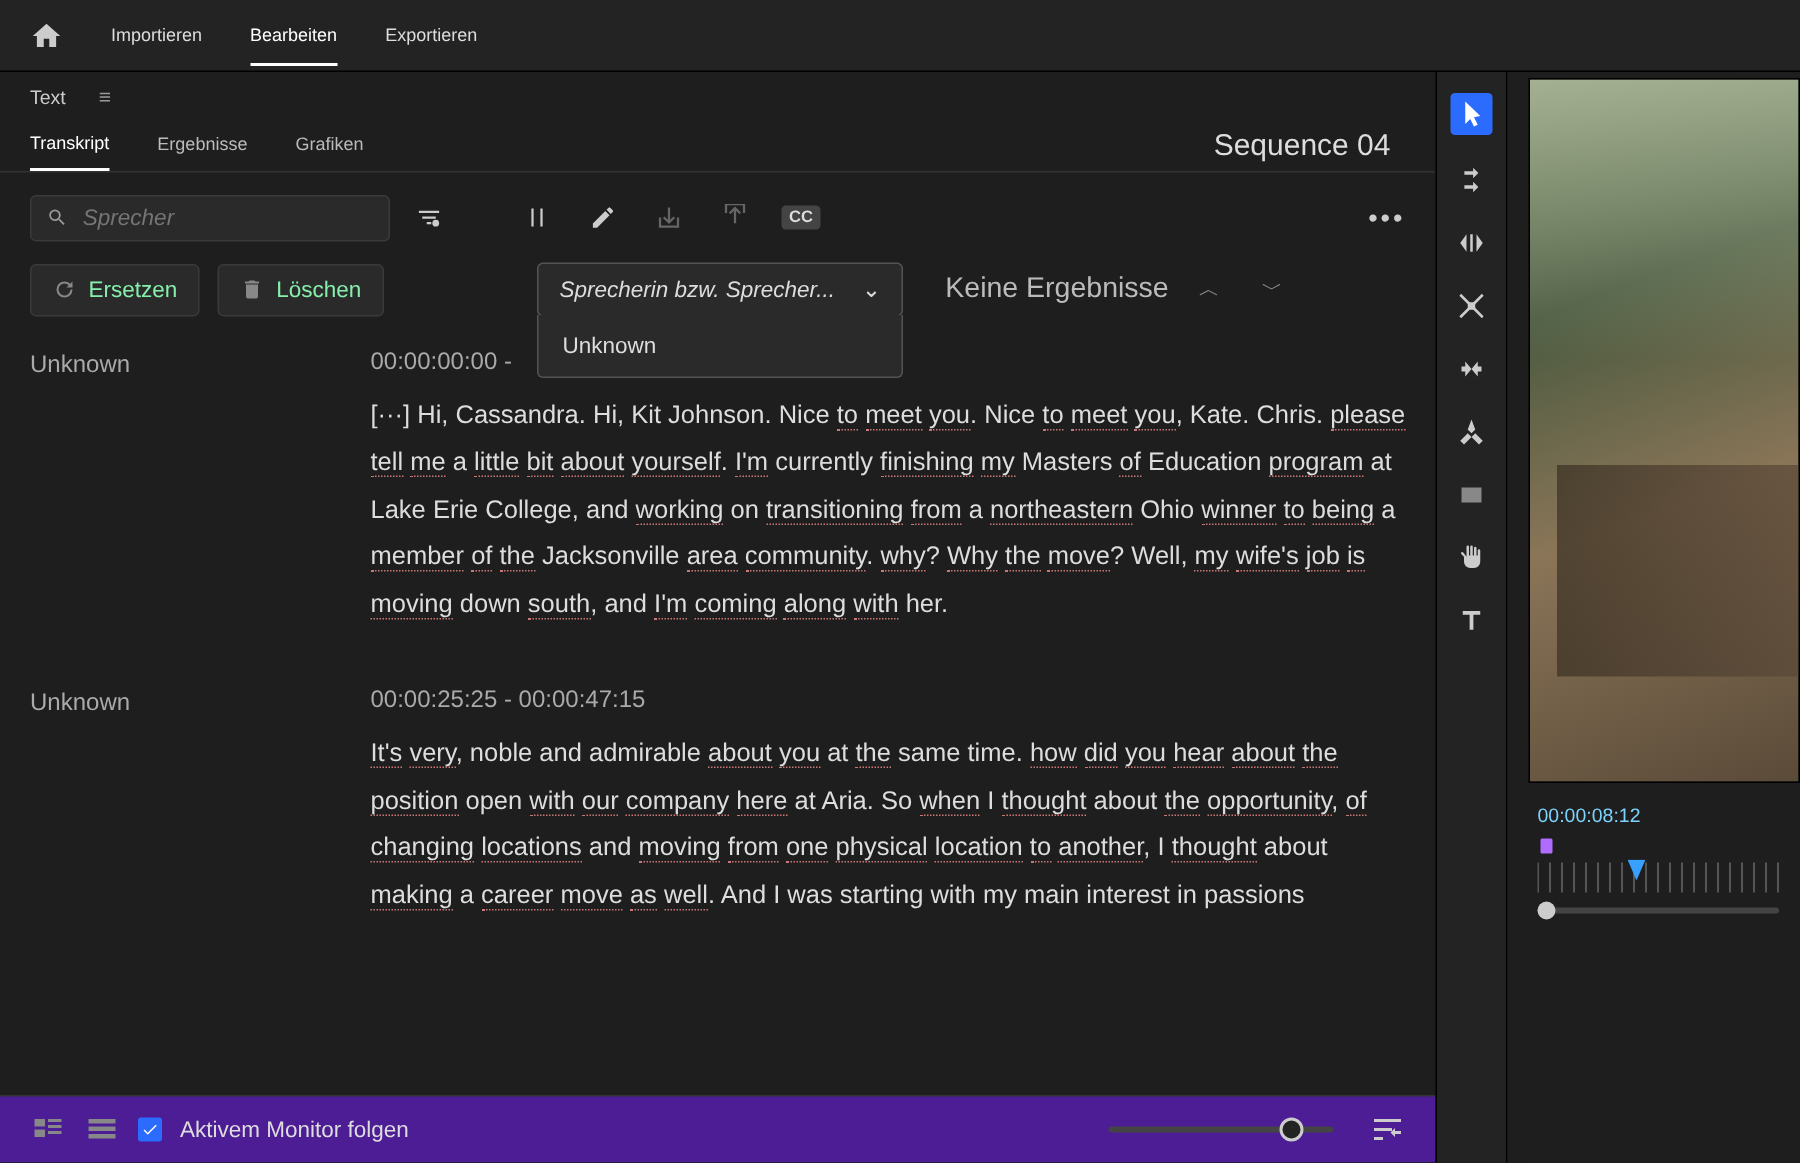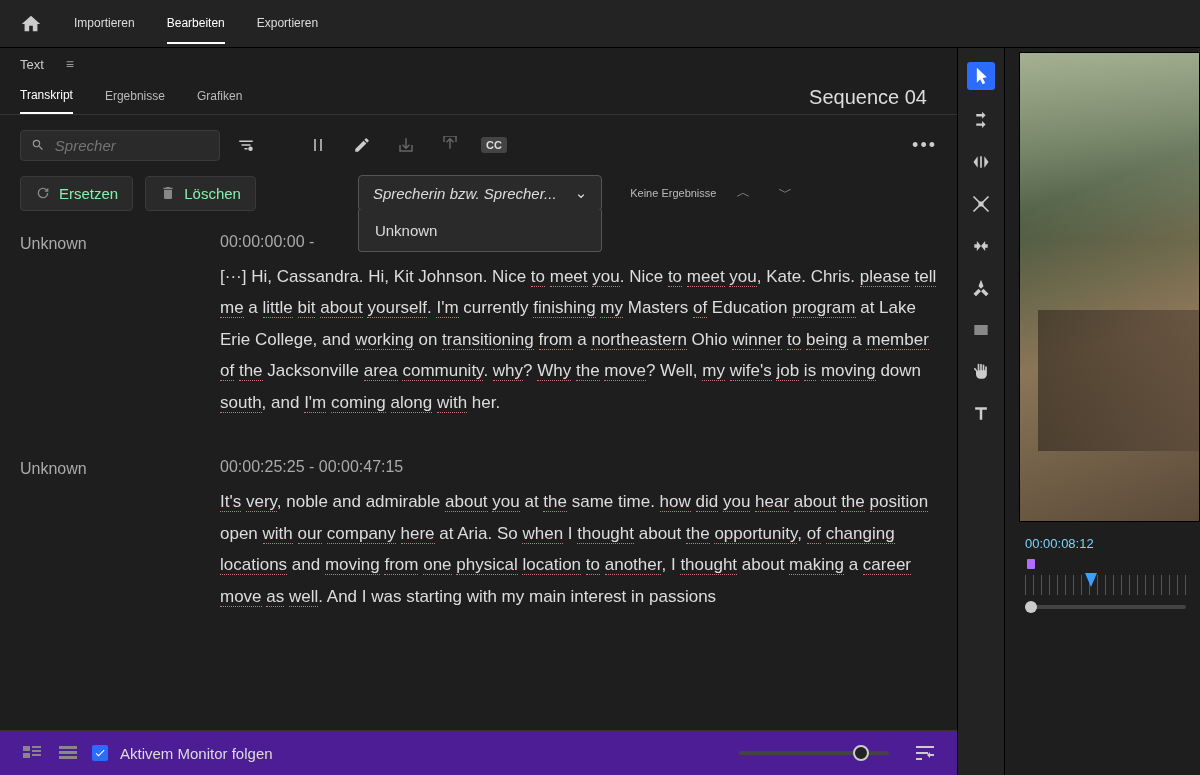--- a/index.html
+++ b/index.html
@@ -36,21 +36,21 @@
 .sub-tab { color: #bbb; font-size: 12px; padding: 8px 0 10px; cursor: pointer; }
 .sub-tab.active { color: #fff; border-bottom: 2px solid #fff; }
 .seq-name { margin-left: auto; color: #ddd; font-size: 20px; padding-right: 10px; }
 .toolbar {
   display: flex; align-items: center; gap: 8px;
   padding: 12px 20px;
 }
 .search-box {
   display: flex; align-items: center; gap: 10px;
   background: #2a2a2a; border: 1px solid #3a3a3a; border-radius: 4px;
-  padding: 6px 10px; width: 200px;
+  padding: 6px 10px; width: 240px;
 }
 .search-box svg { width: 16px; height: 16px; fill: #999; }
 .search-box input {
   background: transparent; border: none; outline: none;
   color: #999; font-size: 15px; font-style: italic; width: 100%;
 }
 .tool-icon {
   width: 36px; height: 36px; display: flex; align-items: center; justify-content: center;
   cursor: pointer; border-radius: 3px; color: #ccc;
 }
@@ -74,28 +74,28 @@
   padding: 8px 14px; color: #ddd; font-size: 15px; font-style: italic;
   cursor: pointer; position: relative; margin-left: 90px;
 }
 .speaker-select .chev { margin-left: 8px; font-style: normal; }
 .dropdown-menu {
   position: absolute; top: 100%; left: -1px; right: -1px;
   background: #2a2a2a; border: 1px solid #555; border-top: none;
   border-radius: 0 0 4px 4px; z-index: 10;
 }
 .dropdown-item { padding: 12px 16px; font-style: normal; color: #ddd; cursor: pointer; }
-.results { color: #bbb; font-size: 11px; margin-left: 16px; }
+.results { color: #bbb; font-size: 19px; margin-left: 16px; }
 .nav-chev { color: #888; font-size: 14px; cursor: pointer; padding: 0 8px; }
 .transcript {
   flex: 1; overflow-y: auto; padding: 10px 20px; position: relative;
 }
 .segment { display: flex; gap: 20px; margin-bottom: 40px; }
 .speaker-col { width: 180px; flex-shrink: 0; color: #aaa; font-size: 16px; padding-top: 2px; }
-.text-col { flex: 1; color: #ddd; }
+.text-col { flex: 1; color: #ddd; margin-left: 27px; }
 .timecode { color: #aaa; font-size: 16px; margin-bottom: 10px; }
 .body-text { font-size: 17px; line-height: 1.85; color: #ddd; }
 .u { border-bottom: 1px dotted #c77; }
 .footer {
   display: flex; align-items: center; gap: 12px;
   padding: 10px 20px; border-top: 1px solid #333; background: #4c1d95;
 }
 .foot-icon { width: 24px; height: 24px; color: #888; cursor: pointer; }
 .checkbox {
   width: 16px; height: 16px; background: #2b6cff; border-radius: 2px;

